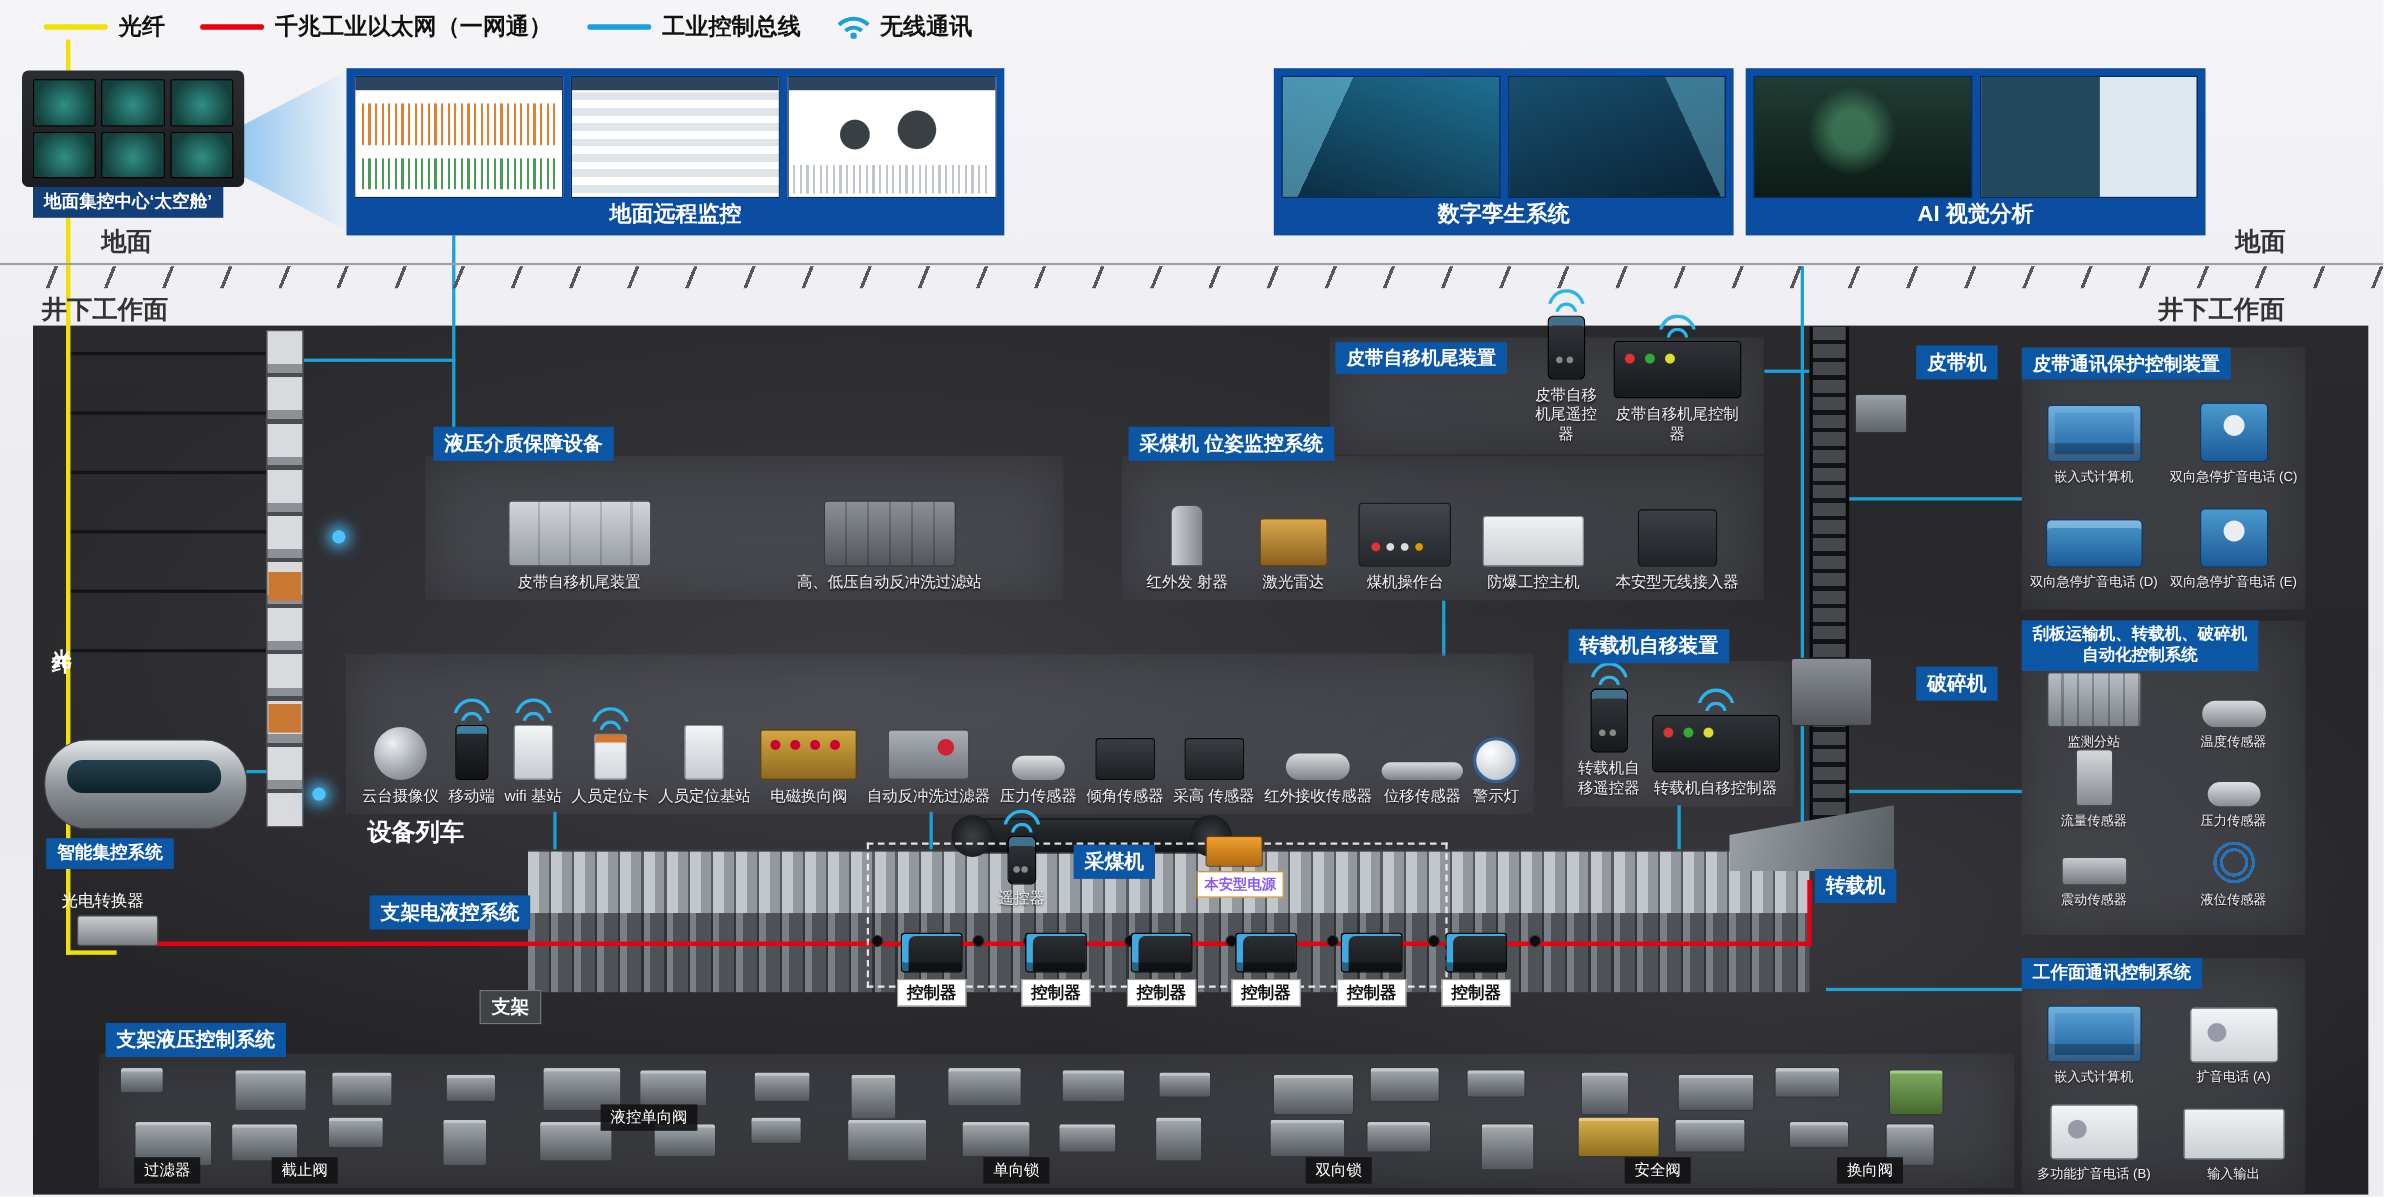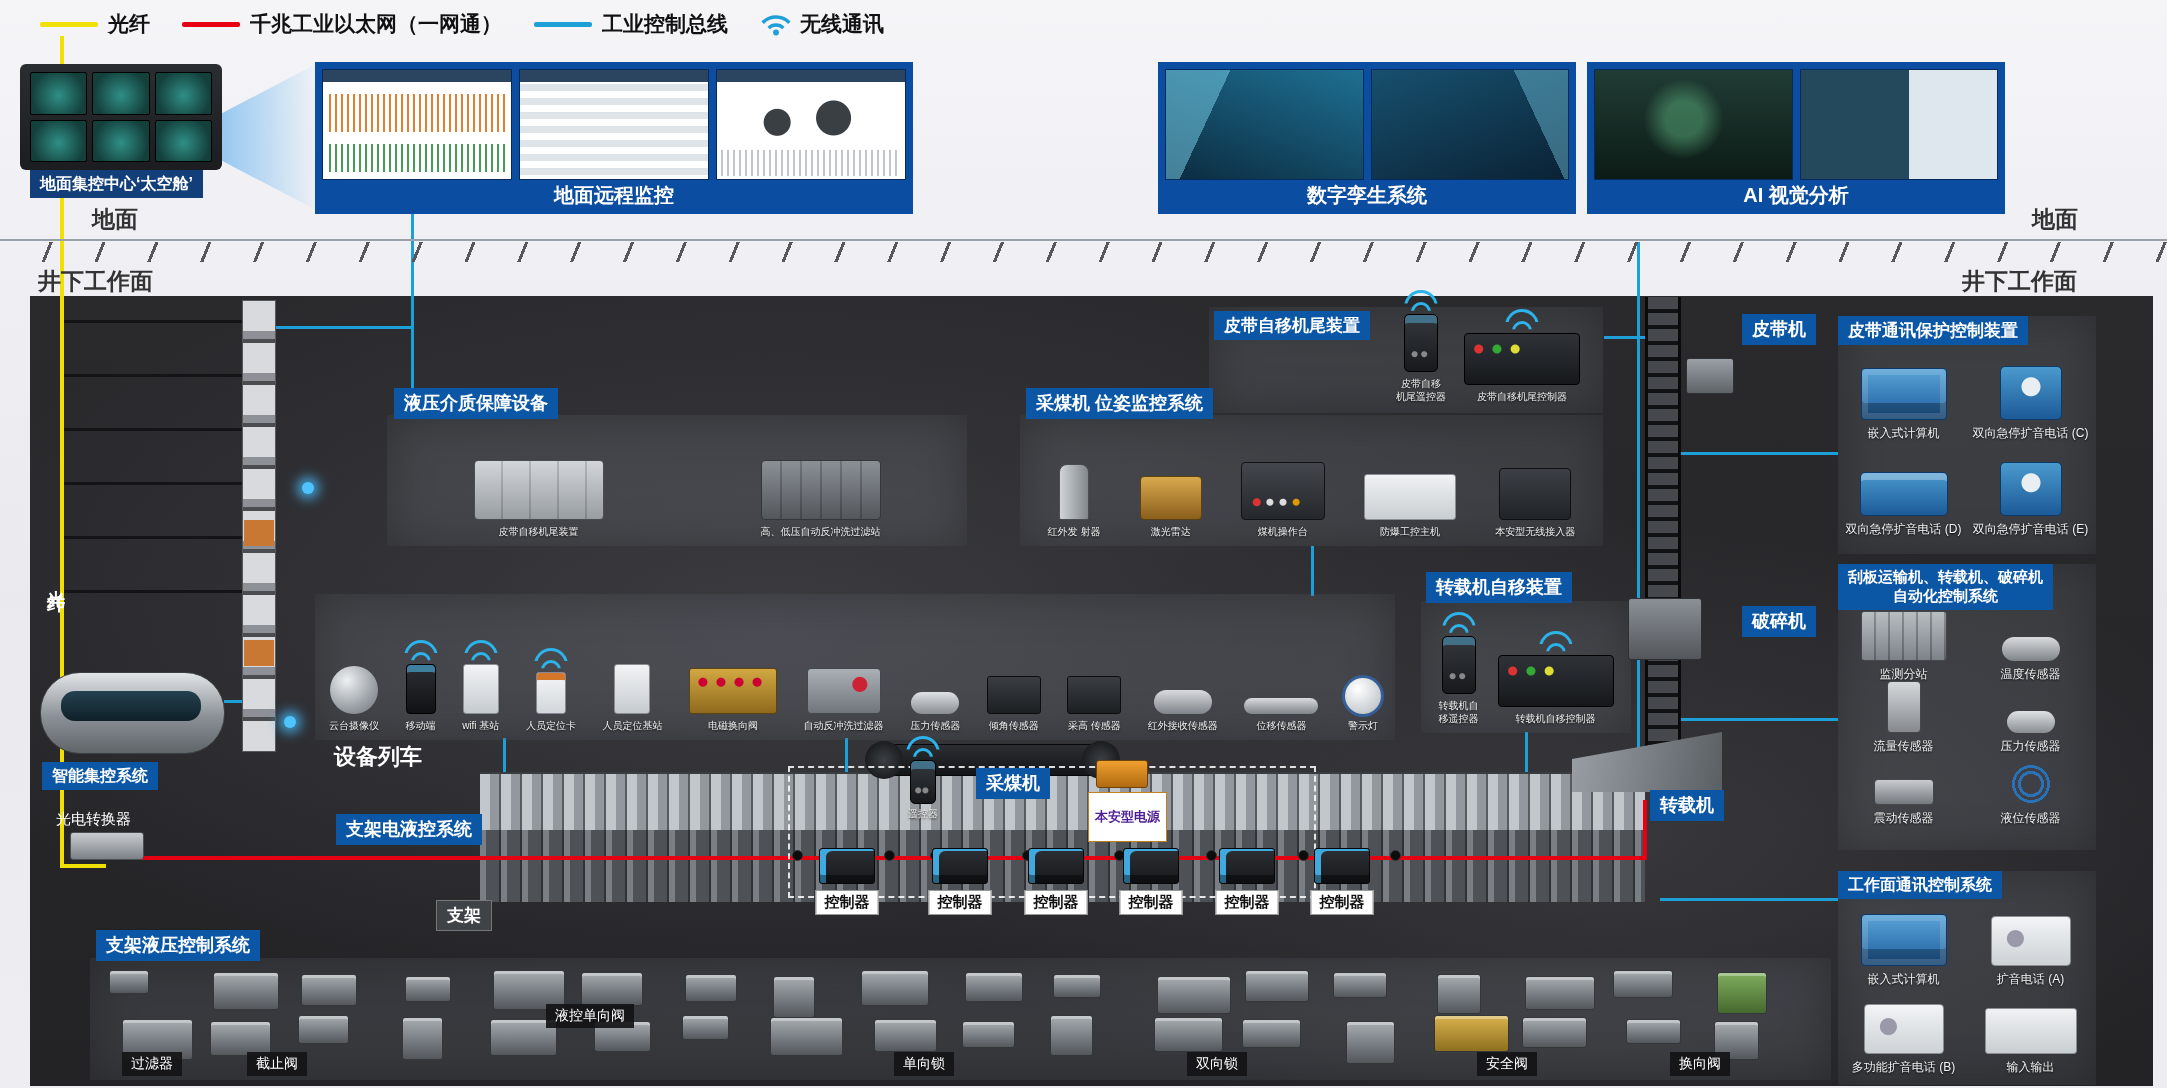--- a/index.html
+++ b/index.html
@@ -1,20 +1,20 @@
 <!DOCTYPE html>
 <html><head>
 <meta charset="utf-8">
 <style>
 *{box-sizing:border-box}
 html,body{margin:0;padding:0}
 body{font-family:"Liberation Sans","DejaVu Sans",sans-serif}
 #stage{position:relative;width:2167px;height:1088px;background:linear-gradient(180deg,#f5f5f8,#e9e9ee 55%,#ededf2);overflow:hidden}
 .bluebox{position:absolute;background:#0b57a6;color:#fff;font-weight:700;font-size:18px;line-height:1.25;padding:4px 10px;white-space:nowrap;z-index:7}
-.cap{color:#f2f2f2;font-size:10px;line-height:1.25;text-align:center;white-space:pre-line;text-shadow:0 1px 2px rgba(0,0,0,.85)}
+.cap{color:#f2f2f2;font-size:14px;line-height:1.25;text-align:center;white-space:pre-line;text-shadow:0 1px 2px rgba(0,0,0,.85)}
 .gpanel{position:absolute;background:rgba(186,192,202,.14);box-shadow:inset 0 0 46px rgba(0,0,0,.28);z-index:4}
 .items{display:flex;align-items:flex-end;justify-content:space-around;width:100%;height:100%;padding:8px 10px;gap:4px}
 .item{display:flex;flex-direction:column;align-items:center;gap:6px}
 .dev{position:relative;flex:none}
 .w::before{content:"";position:absolute;left:50%;top:-25px;width:28px;height:28px;transform:translateX(-50%);border:3px solid #2bb3ea;border-radius:50%;clip-path:polygon(0 0,100% 0,100% 40%,0 40%)}
 .w::after{content:"";position:absolute;left:50%;top:-13px;width:14px;height:14px;transform:translateX(-50%);border:3px solid #2bb3ea;border-radius:50%;clip-path:polygon(0 0,100% 0,100% 44%,0 44%)}
 .bl{position:absolute;background:#1d9fd8;z-index:3}
 .rl{position:absolute;background:#e60012;z-index:4}
 .yl{position:absolute;background:#f0e005;z-index:3}
 .glow{position:absolute;width:12px;height:12px;border-radius:50%;background:#4fc3ff;box-shadow:0 0 12px 5px rgba(70,190,255,.8);z-index:5}
@@ -64,21 +64,21 @@
 #transfer-shape{position:absolute;left:1572px;top:732px;width:150px;height:60px;z-index:4;background:linear-gradient(100deg,#9aa0a6,#5a5f64);clip-path:polygon(0 45%,100% 0,100% 100%,0 100%)}
 
 #row-top{position:absolute;left:480px;top:772px;width:1165px;height:58px;z-index:3;background:repeating-linear-gradient(90deg,#c2c7cc 0 10px,#93989e 10px 19px,#585c61 19px 21px);border-top:2px solid #3a3d40}
 #row-bot{position:absolute;left:480px;top:830px;width:1165px;height:72px;z-index:3;background:repeating-linear-gradient(90deg,#7a7f85 0 6px,#4e5257 6px 19px,#303336 19px 21px)}
 #shearer-body{position:absolute;left:880px;top:744px;width:225px;height:32px;border-radius:8px;z-index:4;background:linear-gradient(180deg,#2b2e32,#131517);border:1px solid #060708}
 #shearer-body::before,#shearer-body::after{content:"";position:absolute;top:-4px;width:38px;height:38px;border-radius:50%;background:radial-gradient(circle,#3c4045,#1b1d20 70%)}
 #shearer-body::before{left:-16px}#shearer-body::after{right:-16px}
 #dashed{position:absolute;left:788px;top:766px;width:528px;height:132px;border:2px dashed rgba(255,255,255,.85);z-index:6}
 #remote-item{position:absolute;left:908px;top:760px;z-index:7;display:flex;flex-direction:column;align-items:center;gap:4px}
 #power-dev{position:absolute;left:1096px;top:760px;width:52px;height:28px;z-index:6;background:linear-gradient(180deg,#f0a030,#b06a10);border:1px solid #6e4208;border-radius:3px}
-#power-label{position:absolute;left:1088px;top:792px;background:#fff;color:#4c1d95;font-size:13px;font-weight:700;padding:15px 6px;border:1px solid #c08020;z-index:7;white-space:nowrap}
+#power-label{position:absolute;left:1088px;top:792px;background:#fff;color:#8b5cf6;font-size:13px;font-weight:700;padding:2px 6px;border:1px solid #c08020;z-index:7;white-space:nowrap}
 #bus-nodes{position:absolute;left:792px;top:850px;width:640px;height:14px;z-index:6}
 #bus-nodes span{position:absolute;top:0;width:11px;height:11px;border-radius:50%;background:#0c0c0d;border:1px solid #333}
 
 #valve-cluster{position:absolute;left:95px;top:962px;width:1730px;height:92px;z-index:5}
 .valve{position:absolute;background:linear-gradient(180deg,#a8adb2,#6b7076 70%,#54585d);border:1px solid #34373a;border-radius:3px;box-shadow:inset 0 3px 0 rgba(255,255,255,.35)}
 .valve.vy{background:linear-gradient(180deg,#d9b24e,#8f6f1e)}
 .valve.vg{background:linear-gradient(180deg,#7fae5e,#46682e)}
 
 .rp{display:flex;flex-direction:column;padding:0 0 4px}
 .rtitle{position:relative;align-self:flex-start;z-index:7}

